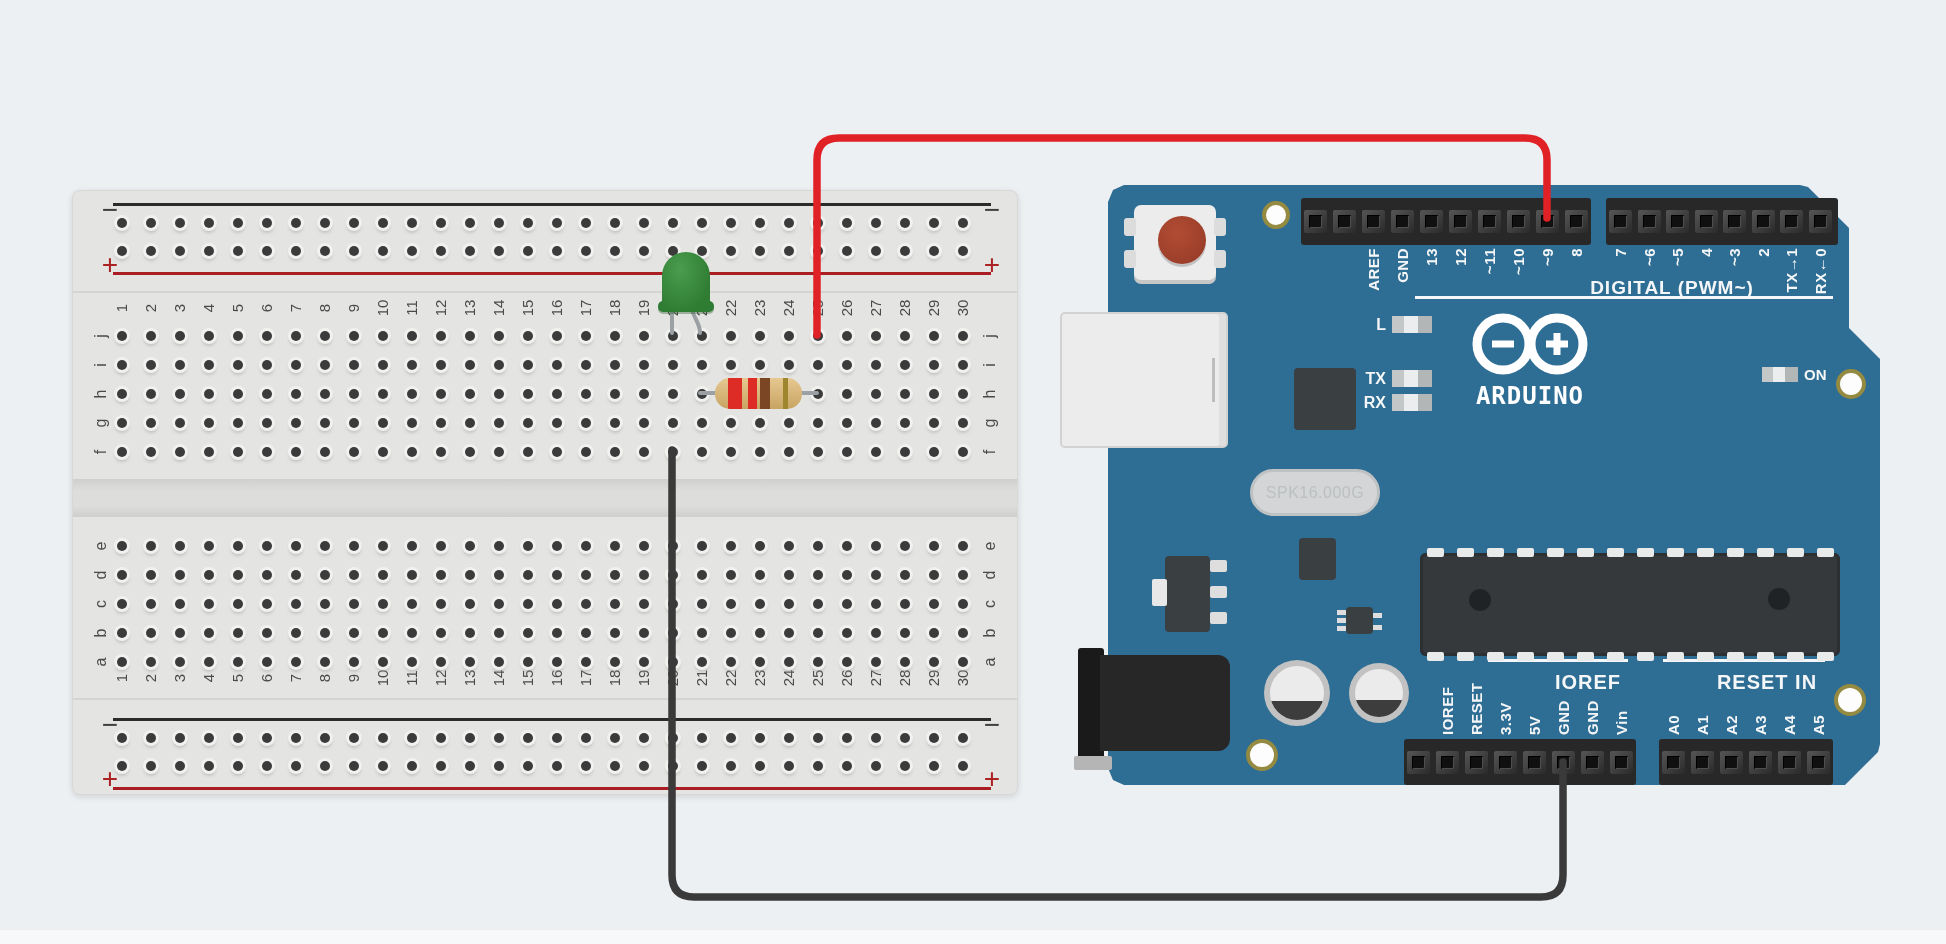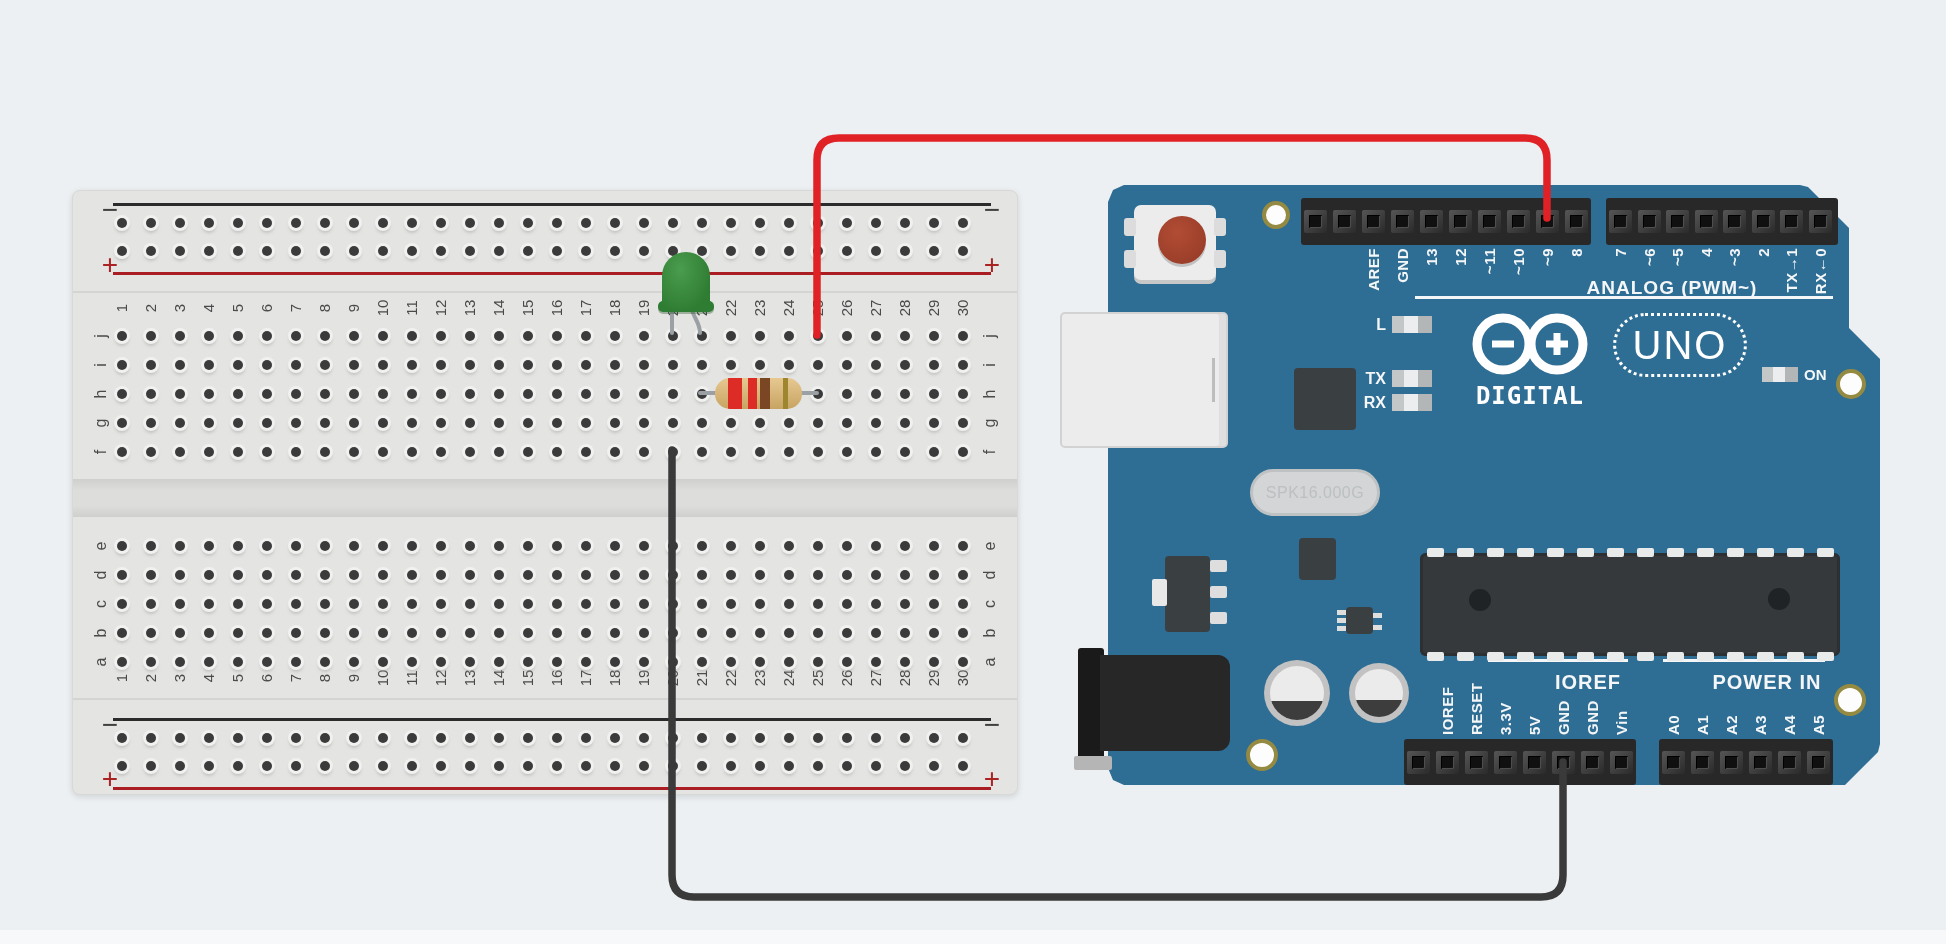--- a/index.html
+++ b/index.html
@@ -660,47 +660,44 @@
     <div class="hdr" id="hdr-analog" style="left:599px;top:554px;width:174px;height:46px;gap:6px;">
         <div class="pin" style=""></div>
         <div class="pin" style=""></div>
         <div class="pin" style=""></div>
         <div class="pin" style=""></div>
         <div class="pin" style=""></div>
         <div class="pin" style=""></div>
       </div>
 
     <div class="sep" style="left:355px;top:111px;width:418px;"></div>
-    <div class="board-txt" style="left:512px;top:92px;width:200px;text-align:center;font-size:19px;letter-spacing:1px;">ANALOG (PWM~)</div>
+    <div class="board-txt" style="left:512px;top:92px;width:200px;text-align:center;font-size:19px;letter-spacing:1px;">DIGITAL (PWM~)</div>
 
     <div class="sep" style="left:428px;top:474px;width:140px;"></div>
     <div class="sep" style="left:603px;top:474px;width:162px;"></div>
     <div class="board-txt" style="left:448px;top:486px;width:160px;text-align:center;font-size:20px;letter-spacing:1px;">IOREF</div>
-    <div class="board-txt" style="left:627px;top:486px;width:160px;text-align:center;font-size:20px;letter-spacing:1px;">POWER IN</div>
+    <div class="board-txt" style="left:627px;top:486px;width:160px;text-align:center;font-size:20px;letter-spacing:1px;">RESET IN</div>
 
     <div class="smd" style="left:332px;top:131px;"></div>
     <div class="smd-lab" style="left:306px;top:131px;width:20px;text-align:right;">L</div>
     <div class="smd" style="left:332px;top:185px;"></div>
     <div class="smd-lab" style="left:294px;top:185px;width:32px;text-align:right;">TX</div>
     <div class="smd" style="left:332px;top:209px;"></div>
     <div class="smd-lab" style="left:294px;top:209px;width:32px;text-align:right;">RX</div>
     <div class="smd" style="left:702px;top:182px;width:36px;height:15px;"></div>
     <div class="smd-lab" style="left:744px;top:181px;font-size:15px;">ON</div>
 
     <svg width="180" height="70" style="position:absolute;left:408px;top:124px;">
       <circle cx="35" cy="35" r="26" fill="none" stroke="#fff" stroke-width="9"></circle>
       <circle cx="89" cy="35" r="26" fill="none" stroke="#fff" stroke-width="9"></circle>
       <rect x="24" y="31.5" width="22" height="7" fill="#fff"></rect>
       <rect x="78" y="31.5" width="22" height="7" fill="#fff"></rect>
       <rect x="85.5" y="24" width="7" height="22" fill="#fff"></rect>
     </svg>
-    <div class="brand-txt">DIGITAL</div>
-    <div class="uno-oval">
-      <span>UNO</span>
-    </div>
+    <div class="brand-txt">ARDUINO</div>
 
     <div class="chip" style="left:234px;top:183px;width:62px;height:62px;"></div>
     <div class="crystal">
       <span>SPK16.000G</span>
     </div>
     <div class="chip" style="left:239px;top:353px;width:37px;height:42px;"></div>
 
     <div class="chip" style="left:105px;top:371px;width:45px;height:76px;"></div>
     <div class="reg-tab"></div>
     <div class="reg-leg" style="left:150px;top:375px;"></div>

